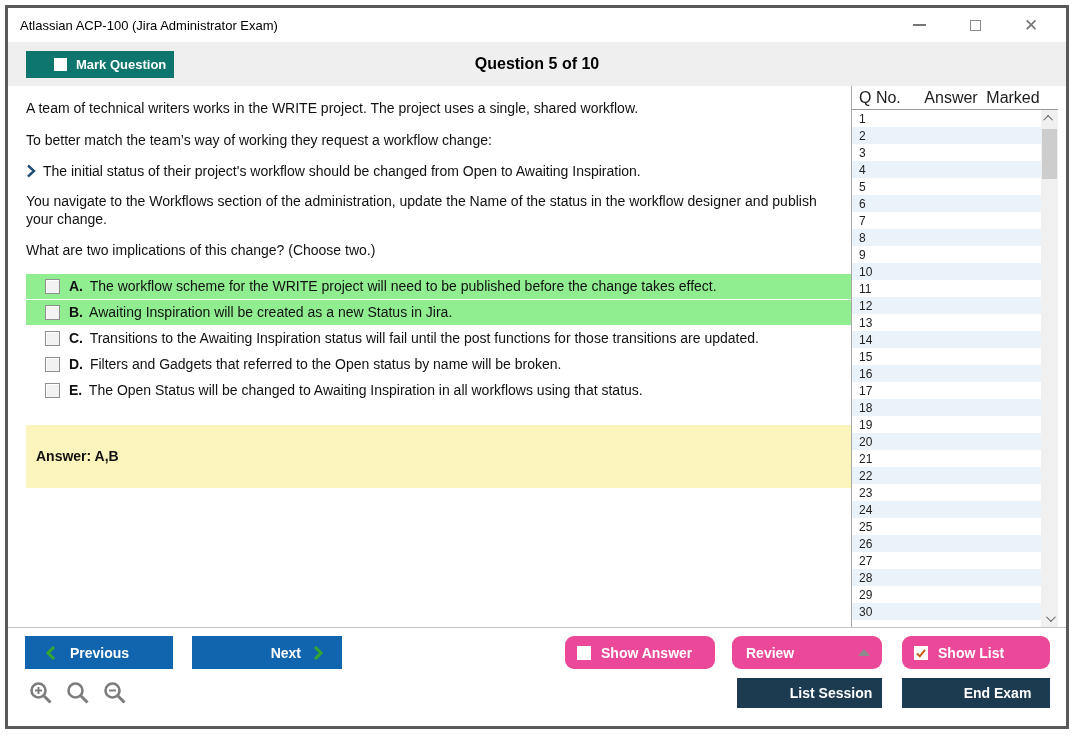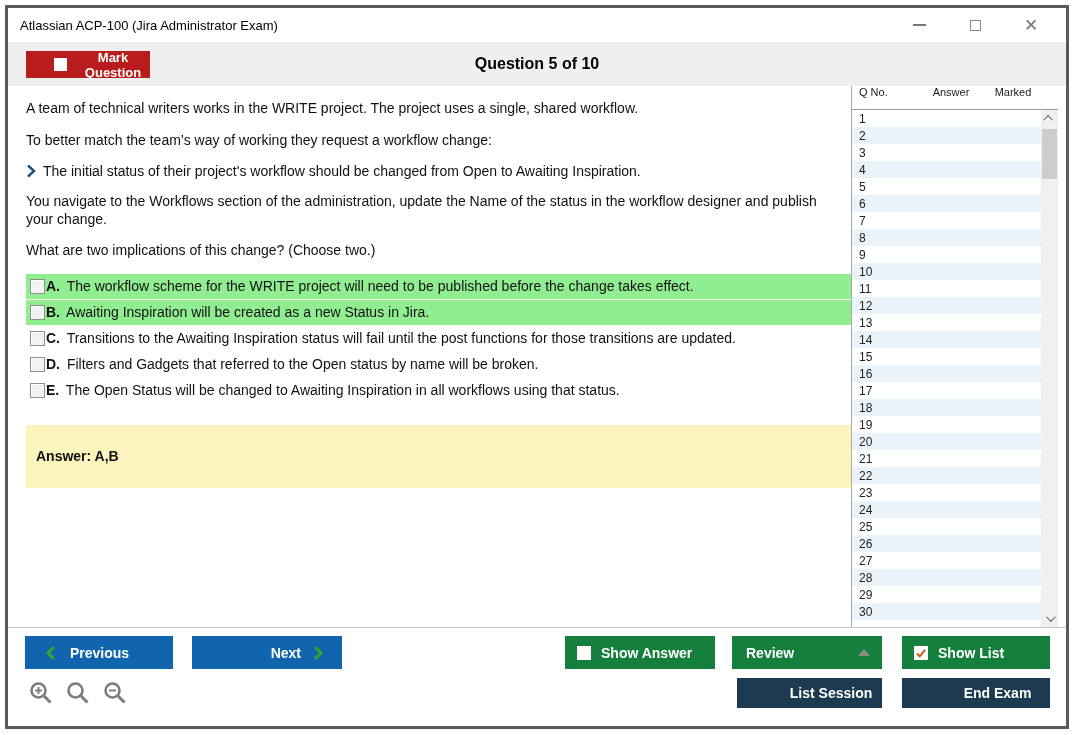--- a/index.html
+++ b/index.html
@@ -12,63 +12,63 @@
   .titlebar { height:34px; background:#fff; display:flex; align-items:center; padding-left:12px; position:relative; }
   .titlebar .title { font-size:13px; color:#000; }
   .win-controls { position:absolute; right:10px; top:0; height:34px; display:flex; align-items:center; gap:34px; padding-right:14px; }
   .wc { width:22px; height:22px; display:flex; align-items:center; justify-content:center; color:#767676; cursor:pointer; }
   .wc-min  .bar { width:13px; height:1.5px; background:#767676; display:block; }
   .wc-max  .box { width:11px; height:11px; border:1.5px solid #8a8a8a; display:block; }
   .wc-close { font-size:17px; line-height:1; }
   
   .toolbar { height:44px; background:#EFEFEF; position:relative; display:flex; align-items:center; }
   .btn { border:none; color:#fff; font-weight:bold; font-family:"Liberation Sans",sans-serif; cursor:pointer;padding-left:43px; }
-  .mark-btn { position:absolute; left:18px; top:9px; width:124px; height:27px; background:#b91c1c;
+  .mark-btn { position:absolute; left:18px; top:9px; width:148px; height:27px; background:#0f766e;
               display:flex; align-items:center; gap:9px; padding-left:28px; font-size:13px; }
   .checkbox-white { width:13px; height:13px; background:#fff; display:inline-flex; align-items:center; justify-content:center; flex:none; }
   .q-counter { position:absolute; left:0; right:0; text-align:center; font-size:16px; font-weight:bold; color:#000; }
   
   .main { display:flex; height:541px; }
   .content { width:843px; position:relative; padding:14px 0 0 18px; background:#fff; }
   .content p { font-size:14px; color:#111; margin-bottom:14px; line-height:1.25; width:810px; }
   .bullet-line { display:flex; align-items:center; gap:7px; margin-bottom:14px; }
   .bullet-line svg { flex:none; }
   .bullet-line .b-text { font-size:14px; color:#111; }
   .options { margin-top:8px; width:826px; }
-  .option { display:flex; align-items:center; height:25px; margin-bottom:1px; padding-left:4px; gap:1px; cursor:pointer; }
+  .option { display:flex; align-items:center; height:25px; margin-bottom:1px; padding-left:19px; gap:9px; cursor:pointer; }
   .option.highlighted { background:#90EE90; }
   .opt-box { width:15px; height:15px; background:#F2F2F2; border:1px solid #8f8f8f; box-shadow:inset 1px 1px 0 #fff; flex:none; }
   .opt-text { font-size:14px; color:#111; }
   .opt-text b { margin-right:3px; }
   .answer-box { margin-top:22px; width:826px; height:63px; background:#FBF4BC; padding:22px 0 0 10px; }
   .answer-box span { font-size:14px; font-weight:bold; color:#111; }
   
   .sidebar { width:207px; border-left:1px solid #A9A9A9; position:relative; background:#fff; }
-  .ql-header { height:24px; display:flex; align-items:flex-start; border-bottom:1px solid #9a9a9a; font-size:11px; color:#1c1c1c; }
+  .ql-header { height:24px; display:flex; align-items:center; border-bottom:1px solid #9a9a9a; font-size:16px; color:#1c1c1c; }
   .ql-header .h1 { width:66px; padding-left:7px; }
   .ql-header .h2 { width:66px; text-align:center; }
   .ql-header .h3 { width:58px; text-align:center; }
   .ql-rows { position:absolute; top:24px; left:0; right:17px; bottom:0; overflow:hidden; }
   .ql-row { height:17px; display:flex; align-items:center; font-size:12px; color:#222; cursor:pointer; }
   .ql-row:nth-child(even) { background:#EBF3FA; }
   .ql-row .c1 { width:66px; padding-left:7px; }
   .ql-row .c2 { width:66px; text-align:center; }
   .ql-row .c3 { width:40px; text-align:center; }
   .ql-scrollbar { position:absolute; top:24px; right:0; bottom:0; width:17px; background:#F0F0F0; }
   .sb-arrow { position:absolute; left:0; width:17px; height:17px; display:flex; align-items:center; justify-content:center; cursor:pointer; }
   .sb-up { top:0; } .sb-down { bottom:0; }
   .chev { width:7px; height:7px; border-left:1.6px solid #606060; border-top:1.6px solid #606060; display:block; }
   .chev.up { transform:rotate(45deg) translateY(2px); }
   .chev.down { transform:rotate(225deg) translateY(2px); }
   .sb-thumb { position:absolute; left:1px; top:19px; width:15px; height:50px; background:#CDCDCD; cursor:grab; }
   
   .footer { position:relative; height:100px; background:#fff; border-top:1px solid #C4C4C4; }
   .fbtn { position:absolute; height:33px; font-size:14px; display:flex; align-items:center; justify-content:center; }
   .blue { background:#1065AE; }
-  .orange { background:#15803d; }
+  .orange { background:#ec4899;border-radius:9px; }
   .navy { background:#1C3A50; }
   .btn-previous { left:17px; top:8px; width:148px; gap:14px; justify-content:flex-start; padding-left:20px; }
   .btn-next { left:184px; top:8px; width:150px; justify-content:flex-end; padding-right:18px; gap:12px; }
   .btn-show-answer { left:557px; top:8px; width:150px; justify-content:flex-start; padding-left:12px; gap:10px; }
   .btn-review { left:724px; top:8px; width:150px; justify-content:flex-start; padding-left:14px; }
   .btn-show-list { left:894px; top:8px; width:148px; justify-content:flex-start; padding-left:12px; gap:10px; }
   .btn-save { left:729px; top:50px; width:145px; height:30px; font-size:14px; }
   .btn-end { left:894px; top:50px; width:148px; height:30px; font-size:14px; }
   .review-tri { position:absolute; right:12px; top:13px; width:0; height:0;
                 border-left:6px solid transparent; border-right:6px solid transparent; border-bottom:7px solid #8a8a8a; }

